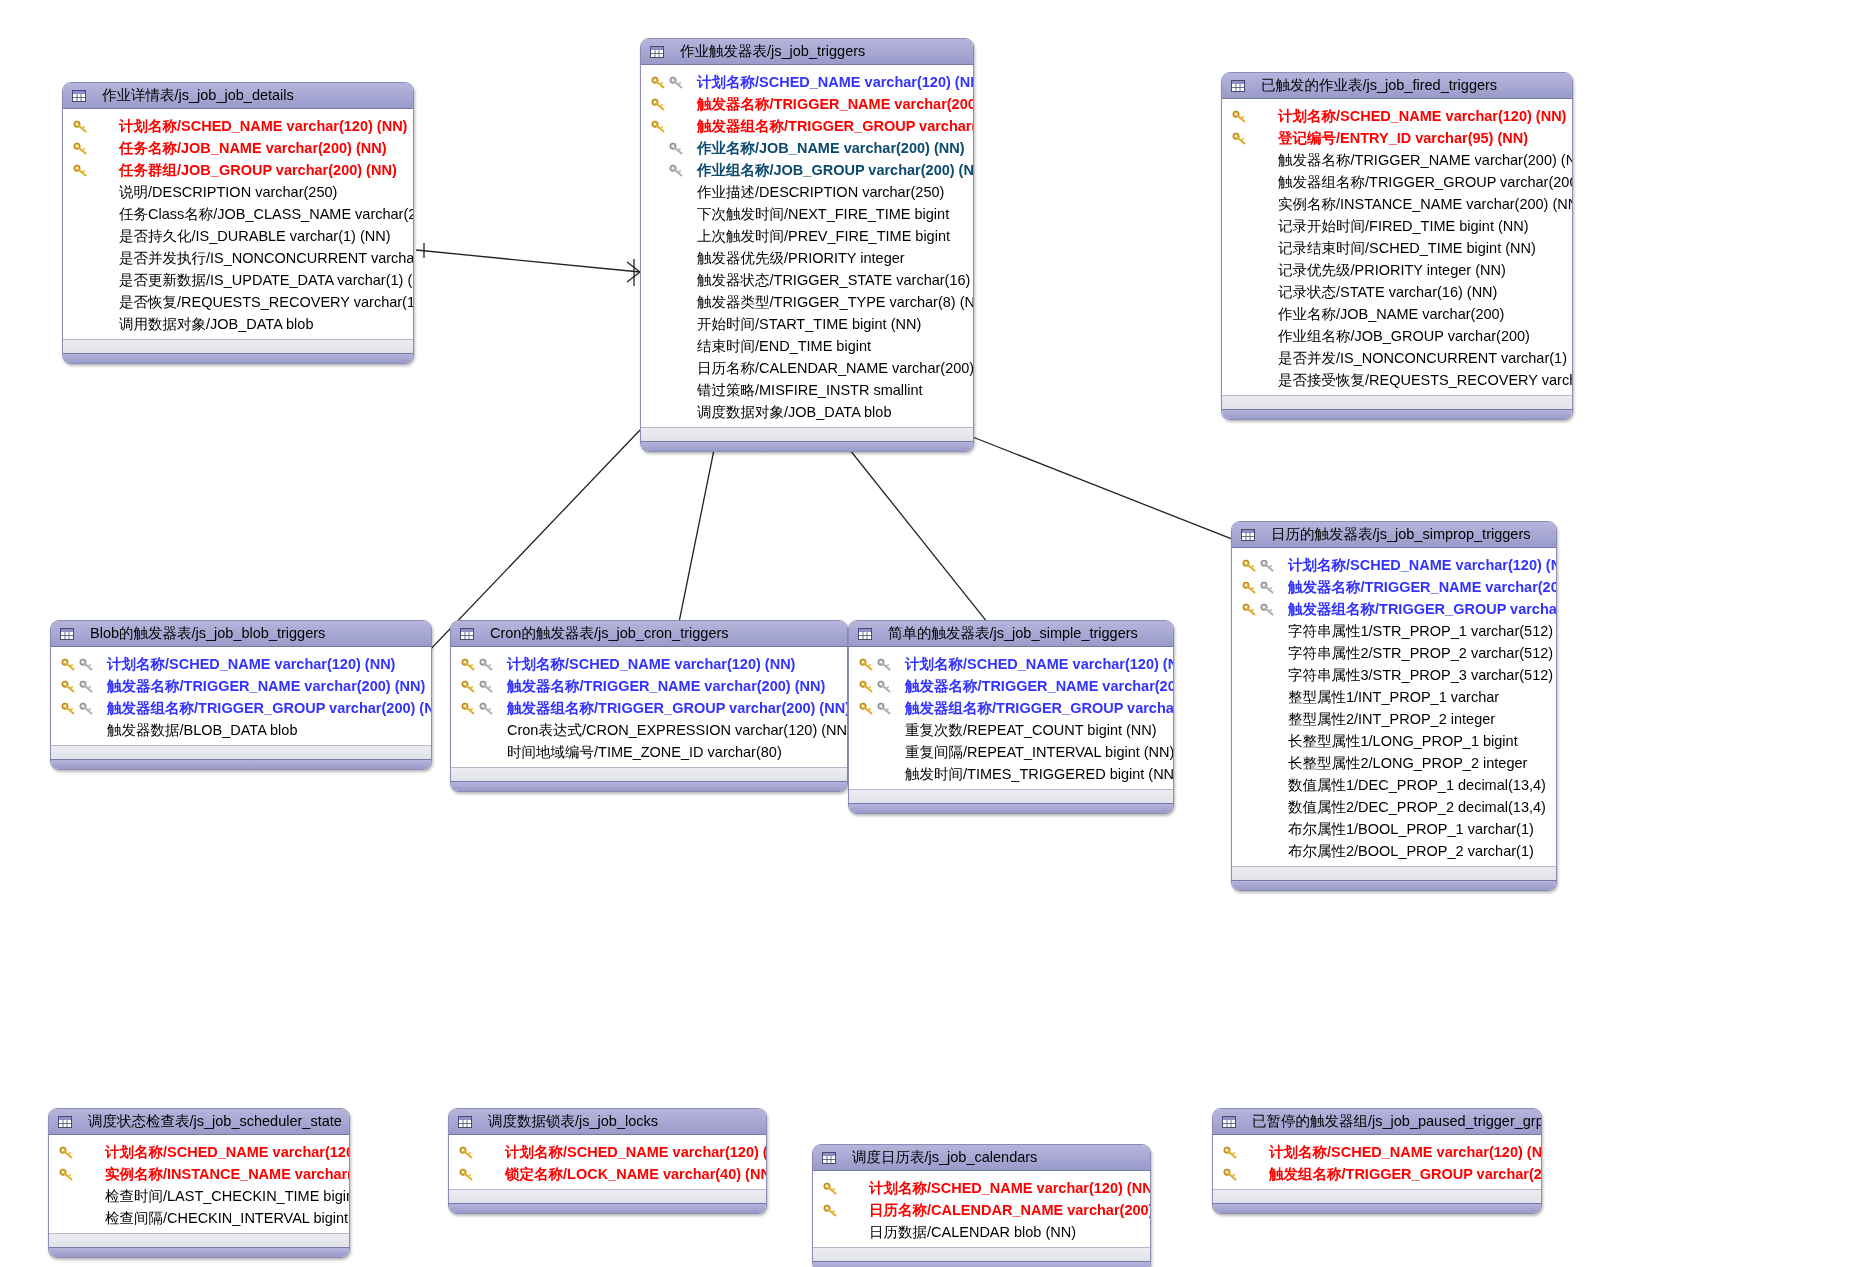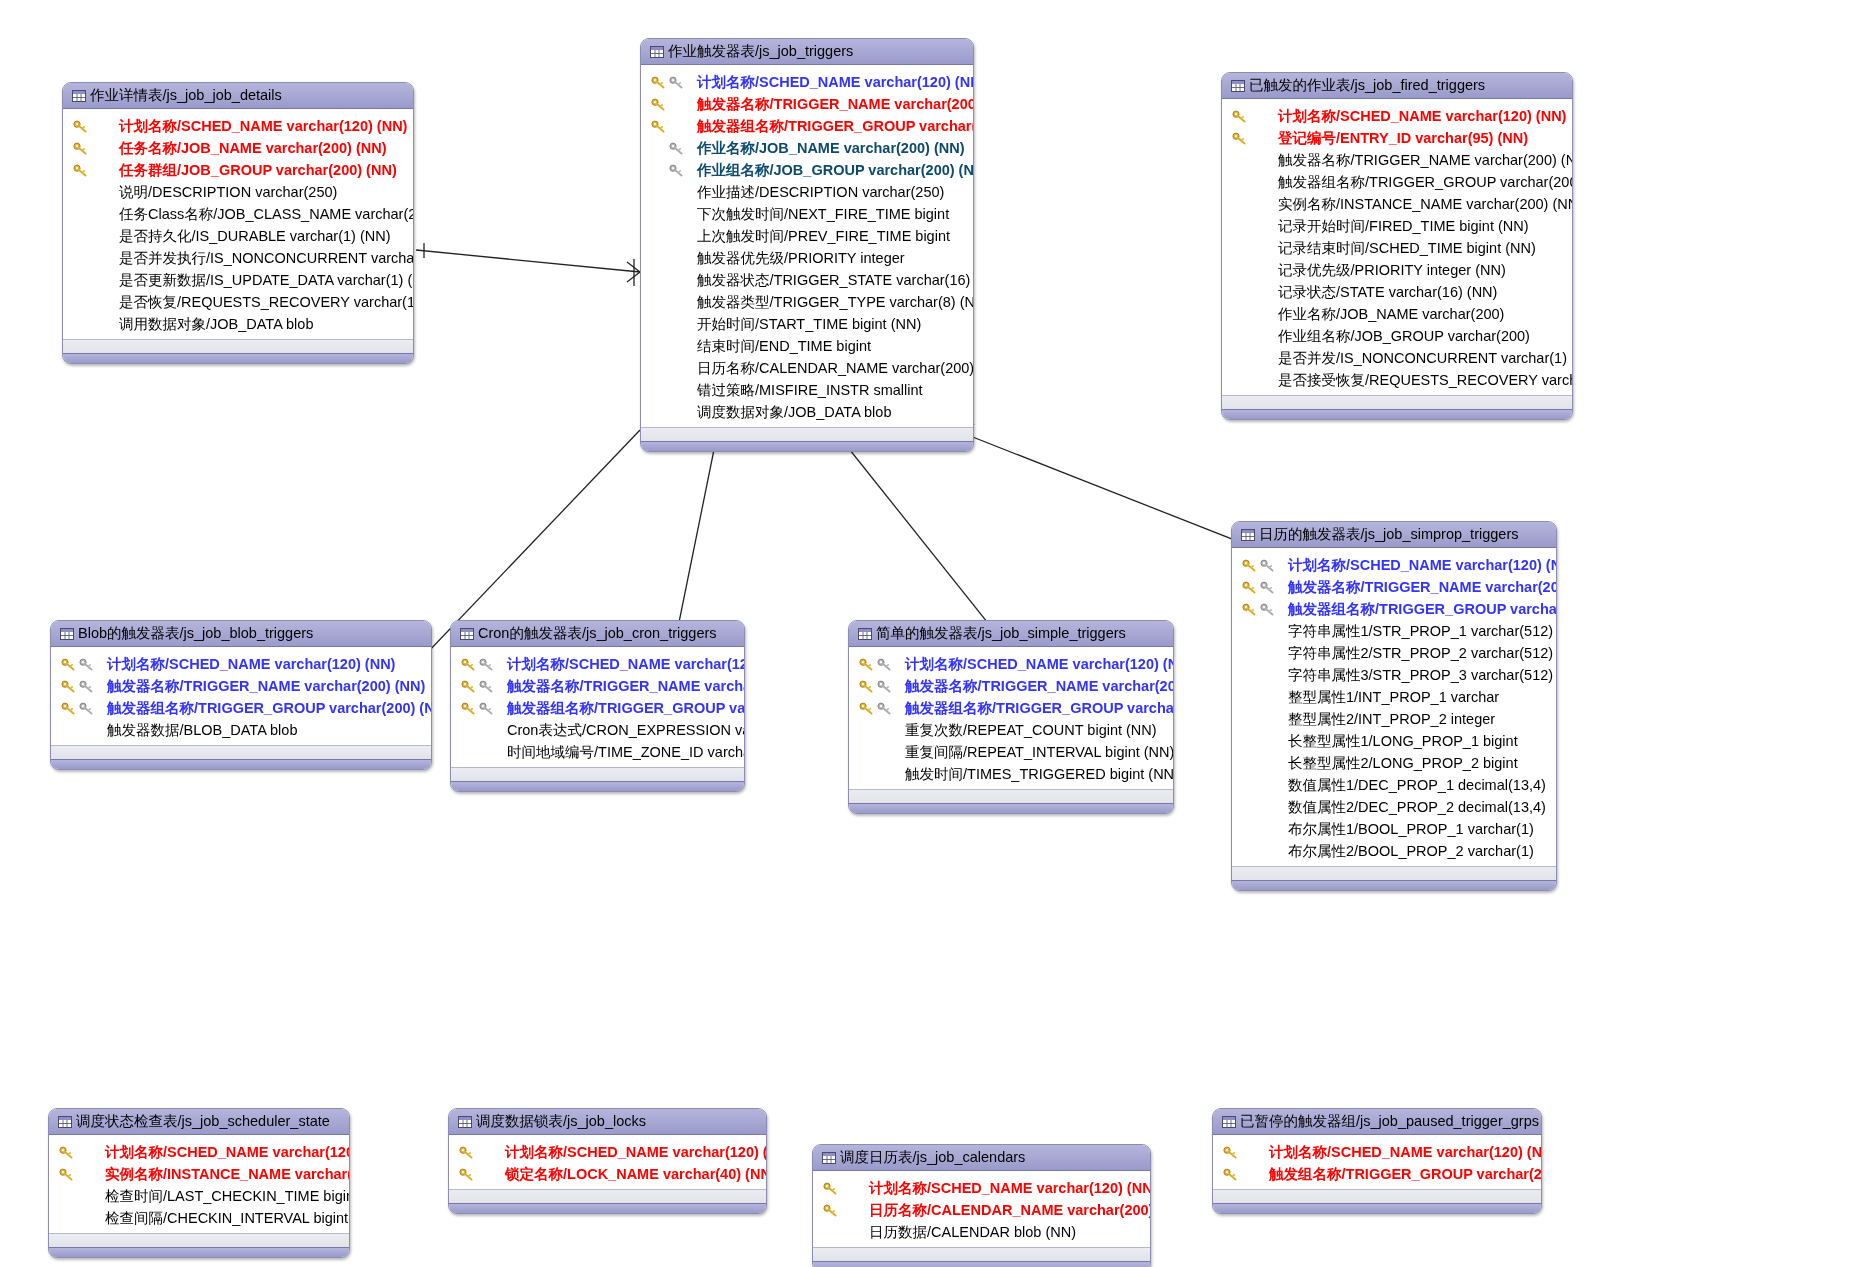--- a/index.html
+++ b/index.html
@@ -25,21 +25,21 @@
     background:#ffffff;
     border:1px solid #8c8cb4;
     border-radius:9px;
     box-shadow:1px 2px 3px rgba(0,0,0,0.28);
     box-sizing:border-box;
     overflow:hidden;
   }
   .ent-header{
     display:flex;
     align-items:center;
-    gap:4px;
+    gap:16px;
     height:25px;
     padding:0 9px;
     background:linear-gradient(to bottom,#b4b4dc 0%,#a8a8d4 50%,#9a9acb 100%);
     border-bottom:1px solid #7878a8;
     color:#000000;
     font-size:14.5px;
     white-space:nowrap;
   }
   .tbl-icon{
     width:14px;height:12px;
@@ -620,21 +620,21 @@
           <span class="keys">
             <span class="kspace"></span>
             <span class="kspace"></span>
           </span>
           <span class="attr-label c-black">触发器数据/BLOB_DATA blob</span>
         </div>
       </div>
       <div class="ent-footer"></div>
       <div class="ent-footer2"></div>
     </div>
-    <div class="entity" style="left: 450px; top: 620px; width: 295px;">
+    <div class="entity" style="left: 450px; top: 620px; width: 398px;">
       <div class="ent-header">
         <span style="display: flex;">
           <svg class="tbl-icon" viewBox="0 0 14 12" xmlns="http://www.w3.org/2000/svg">
             <rect x="0.5" y="0.5" width="13" height="11" fill="#ffffff" stroke="#4a4a70" stroke-width="1"></rect>
             <rect x="1" y="1" width="12" height="3" fill="#8e8ec6"></rect>
             <line x1="1" y1="7.5" x2="13" y2="7.5" stroke="#4a4a70" stroke-width="0.8"></line>
             <line x1="5" y1="4" x2="5" y2="11.5" stroke="#4a4a70" stroke-width="0.8"></line>
             <line x1="9" y1="4" x2="9" y2="11.5" stroke="#4a4a70" stroke-width="0.8"></line>
           </svg>
         </span>
@@ -959,21 +959,21 @@
             <span class="kspace"></span>
             <span class="kspace"></span>
           </span>
           <span class="attr-label c-black">长整型属性1/LONG_PROP_1 bigint</span>
         </div>
         <div class="attr">
           <span class="keys">
             <span class="kspace"></span>
             <span class="kspace"></span>
           </span>
-          <span class="attr-label c-black">长整型属性2/LONG_PROP_2 bigint</span>
+          <span class="attr-label c-black">长整型属性2/LONG_PROP_2 integer</span>
         </div>
         <div class="attr">
           <span class="keys">
             <span class="kspace"></span>
             <span class="kspace"></span>
           </span>
           <span class="attr-label c-black">数值属性1/DEC_PROP_1 decimal(13,4)</span>
         </div>
         <div class="attr">
           <span class="keys">

